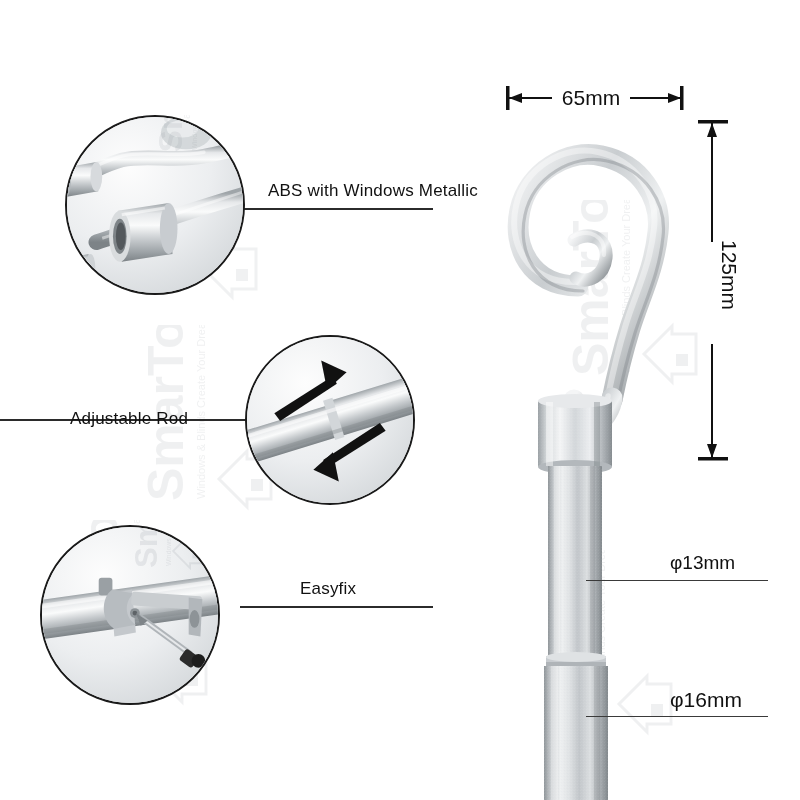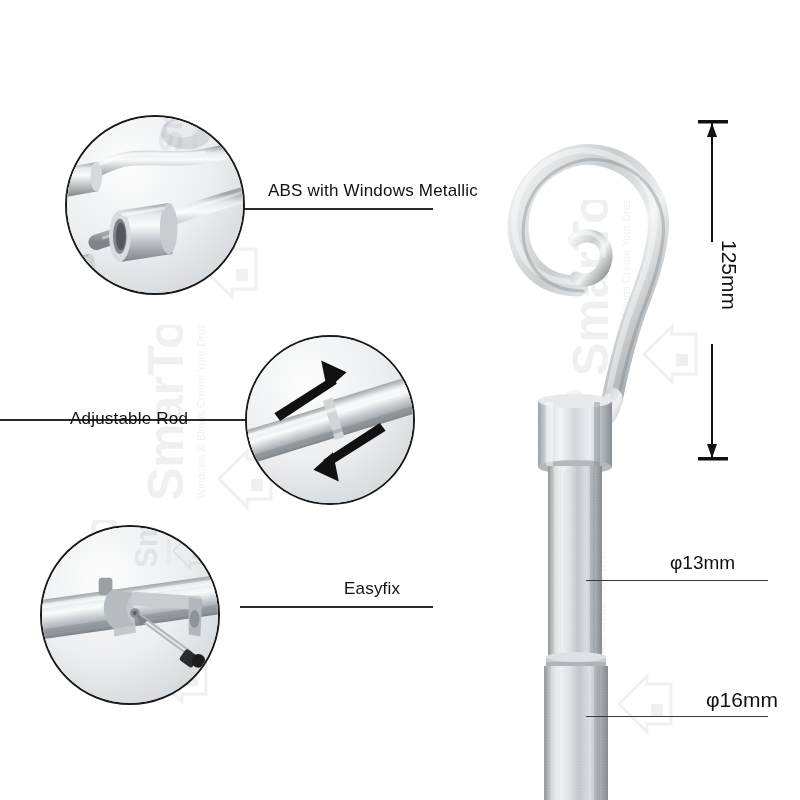--- a/index.html
+++ b/index.html
@@ -212,41 +212,55 @@
     <rect x="56" y="556" width="60" height="12" fill="#c8ccd0"></rect>
     <ellipse cx="86" cy="557" rx="30" ry="5" fill="#dfe2e4"></ellipse>
     <rect x="56" y="562" width="60" height="4" fill="#9ea4a8" opacity="0.6"></rect>
 
     <rect x="54" y="566" width="64" height="134" fill="url(#metalRod)"></rect>
     <rect x="54" y="566" width="64" height="134" fill="url(#grain)" opacity="0.55"></rect>
     <rect x="61" y="566" width="7" height="134" fill="#ffffff" opacity="0.28"></rect>
     <rect x="104" y="566" width="6" height="134" fill="#767c80" opacity="0.22"></rect>
   </svg>
 
+  <div class="abs" style="left:500px;top:72px;width:200px;height:40px;">
+    <svg width="200" height="40" viewBox="0 0 200 40">
+
+      <rect x="6" y="14" width="3.5" height="24" fill="#111"></rect>
+      <rect x="180" y="14" width="3.5" height="24" fill="#111"></rect>
+
+      <line x1="9" y1="26" x2="52" y2="26" stroke="#111" stroke-width="2"></line>
+      <polygon points="9,26 22,21 22,31" fill="#111"></polygon>
+
+      <line x1="130" y1="26" x2="181" y2="26" stroke="#111" stroke-width="2"></line>
+      <polygon points="181,26 168,21 168,31" fill="#111"></polygon>
+      <text x="91" y="33" text-anchor="middle" font-family="Liberation Sans, sans-serif" font-size="21" fill="#111">65mm</text>
+    </svg>
+  </div>
 
   <div class="abs" style="left:690px;top:112px;width:50px;height:365px;">
     <svg width="50" height="365" viewBox="0 0 50 365">
 
       <rect x="8" y="8" width="30" height="3.5" fill="#111"></rect>
       <rect x="8" y="345" width="30" height="3.5" fill="#111"></rect>
 
       <line x1="22" y1="11" x2="22" y2="130" stroke="#111" stroke-width="2"></line>
       <polygon points="22,11 17,25 27,25" fill="#111"></polygon>
 
       <line x1="22" y1="232" x2="22" y2="346" stroke="#111" stroke-width="2"></line>
       <polygon points="22,346 17,332 27,332" fill="#111"></polygon>
       <text x="0" y="0" transform="translate(32,128) rotate(90)" font-family="Liberation Sans, sans-serif" font-size="21" fill="#111">125mm</text>
     </svg>
   </div>
 
   <div class="abs rod-label-line" style="left:586px;top:580px;width:182px;"></div>
   <div class="abs dim-text" style="left:670px;top:552px;font-size:19px;">φ13mm</div>
 
   <div class="abs rod-label-line" style="left:586px;top:716px;width:182px;"></div>
-  <div class="abs dim-text" style="left:670px;top:688px;font-size:21px;padding-left:36px;">φ16mm</div>
+  <div class="abs dim-text" style="left:670px;top:688px;font-size:21px;">φ16mm</div>
 
   <div class="abs leader-line" style="left:243px;top:208px;width:190px;"></div>
   <div class="abs callout-label" style="left:268px;top:181px;font-size:17px;">ABS with Windows Metallic</div>
 
   <div class="abs callout-circle" style="left:65px;top:115px;width:180px;height:180px;">
     <svg class="photo" width="180" height="180" viewBox="0 0 180 180">
       <rect width="180" height="180" fill="url(#photoBg)"></rect>
 
       <path d="M-6 66 C 18 62, 34 50, 56 44 C 80 38, 110 46, 140 40 C 158 37, 172 32, 186 30" fill="none" stroke="url(#barMetal)" stroke-width="15" stroke-linecap="round"></path>
       <path d="M-6 66 C 18 62, 34 50, 56 44 C 80 38, 110 46, 140 40" fill="none" stroke="#ffffff" stroke-width="3.5" opacity="0.5" stroke-linecap="round" transform="translate(0,-4)"></path>
@@ -305,21 +319,21 @@
       </g>
 
       <g>
         <polygon points="142,96 82,134 78,126 136,88" fill="#111"></polygon>
         <polygon points="94,148 68,136 88,118" fill="#111"></polygon>
       </g>
     </svg>
   </div>
 
   <div class="abs leader-line" style="left:240px;top:606px;width:193px;"></div>
-  <div class="abs callout-label" style="left:300px;top:579px;font-size:17px;margin-left:44px;">Easyfix</div>
+  <div class="abs callout-label" style="left:300px;top:579px;font-size:17px;">Easyfix</div>
 
   <div class="abs callout-circle" style="left:40px;top:525px;width:180px;height:180px;">
     <svg class="photo" width="180" height="180" viewBox="0 0 180 180">
       <rect width="180" height="180" fill="url(#photoBg)"></rect>
 
       <g transform="rotate(-8 90 90)">
         <rect x="-14" y="62" width="210" height="40" rx="4" fill="url(#barMetal)"></rect>
         <rect x="-14" y="66" width="210" height="5" fill="#ffffff" opacity="0.55"></rect>
         <rect x="-14" y="92" width="210" height="5" fill="#7b8185" opacity="0.35"></rect>
       </g>

